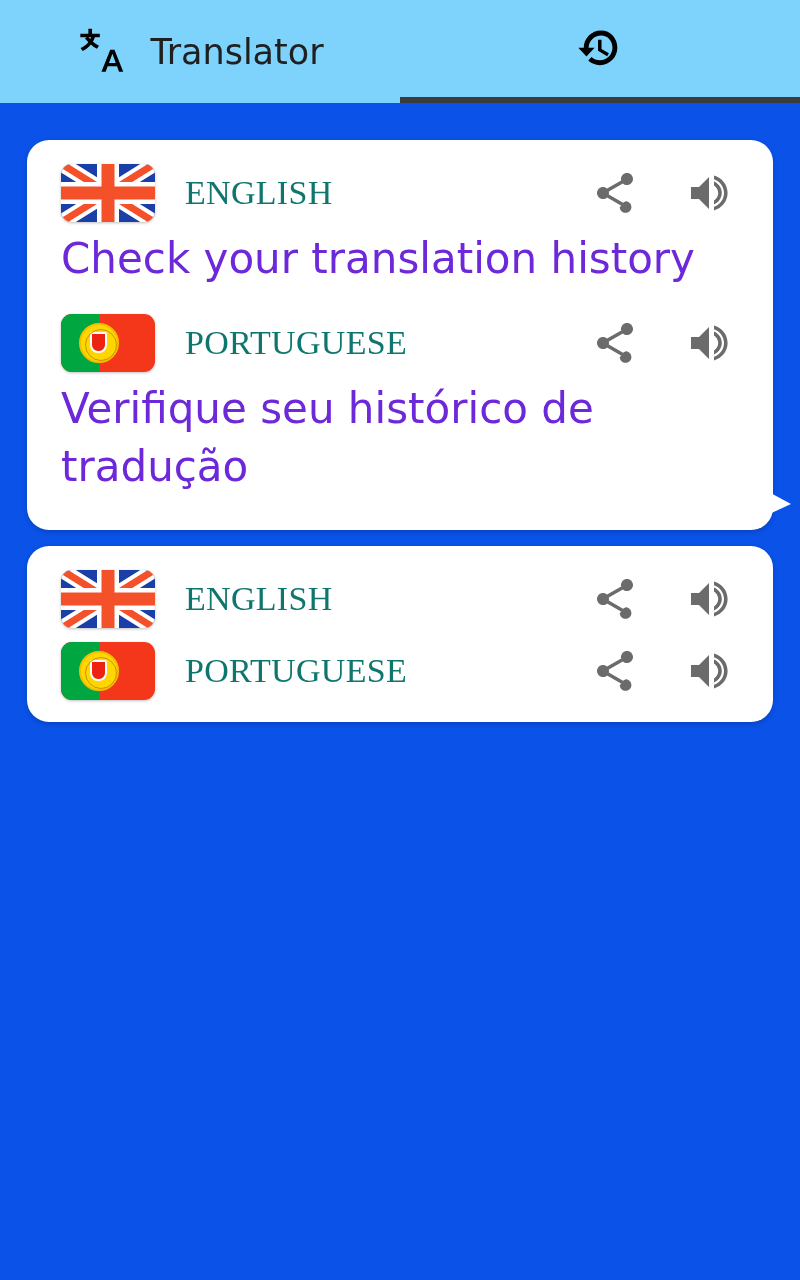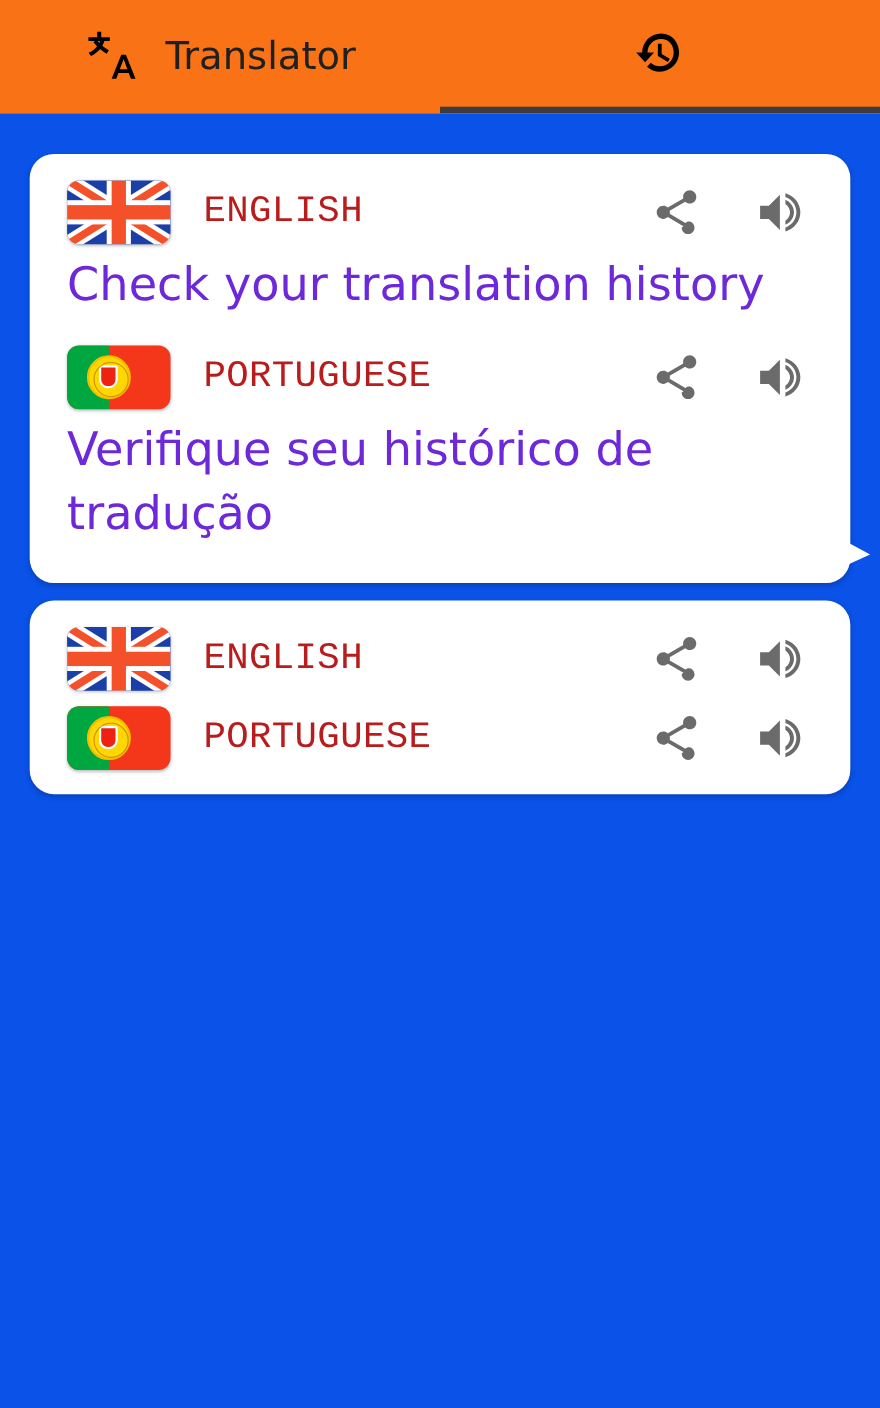--- a/index.html
+++ b/index.html
@@ -7,21 +7,21 @@
     width:800px; height:1280px;
     font-family:"DejaVu Sans", sans-serif;
     background:#ffffff;
     overflow:hidden;
   }
 
   
   .tabbar{
     position:absolute; top:0; left:0;
     width:800px; height:103px;
-    background:#f97316;
+    background:#7dd3fc;
     display:flex;
   }
   .tab{
     flex:1;
     display:flex; align-items:center; justify-content:center;
     gap:22px;
     position:relative;
     cursor:pointer;
   }
   .tab-label{
@@ -79,24 +79,24 @@
   .flag{
     width:94px; height:58px;
     border-radius:11px;
     flex:0 0 auto;
     overflow:hidden;
     position:relative;
     box-shadow:0 1px 3px rgba(0,0,0,0.25);
   }
   .lang-name{
     margin-left:30px;
-    color:#b91c1c;
+    color:#0f766e;
     font-size:34px;
     letter-spacing:0.3px;
-    font-family:Liberation Mono, monospace;
+    font-family:Liberation Serif, serif;
     white-space:nowrap;
   }
   .row-actions{
     margin-left:auto;
     display:flex;
     align-items:center;
     gap:38px;
     padding-right:6px;
   }
   .act-btn{

